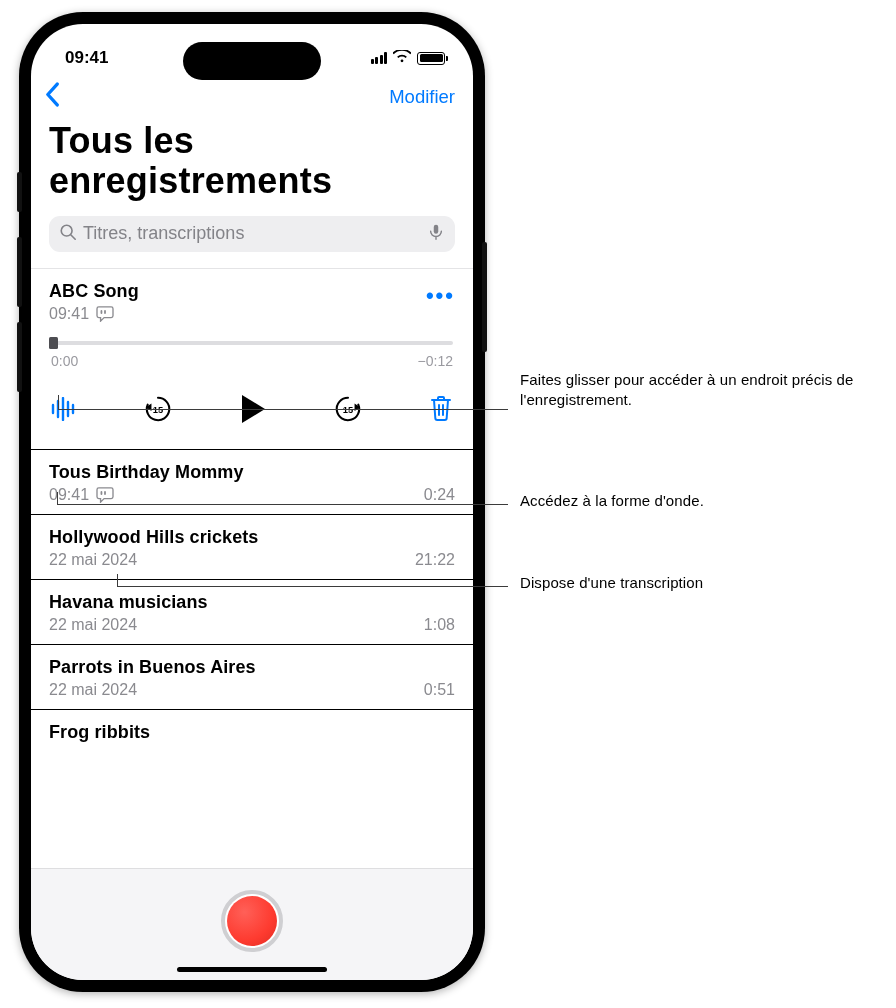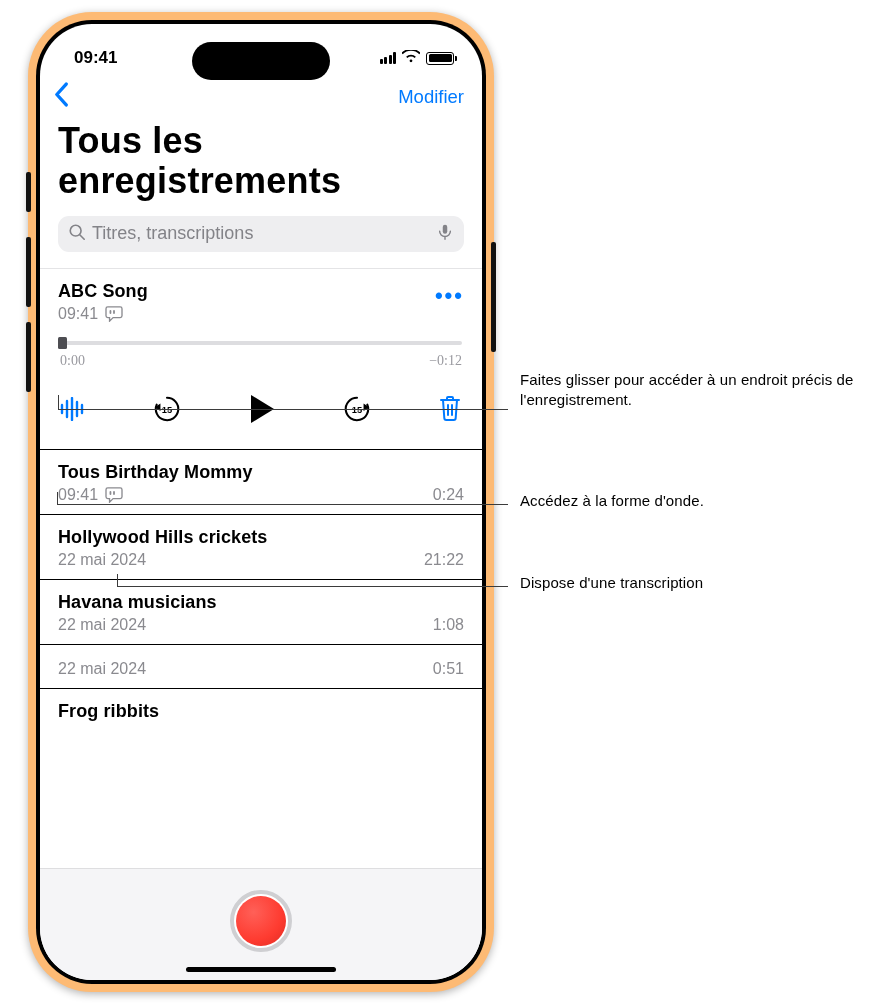--- a/index.html
+++ b/index.html
@@ -2,22 +2,22 @@
 <html><head>
 <meta charset="utf-8">
 <style>
   * { margin:0; padding:0; box-sizing:border-box; -webkit-font-smoothing:antialiased; }
   body {
     font-family:-apple-system,BlinkMacSystemFont,"Helvetica Neue",Arial,sans-serif;
     background:#fff; width:896px; height:1008px; position:relative; overflow:hidden;
   }
   
   .phone-frame {
-    position:absolute; left:28px; top:12px; width:466px; height:980px;
-    border-radius:64px; background:#fdba74; box-shadow:0 2px 8px rgba(0,0,0,.3);
+    position:absolute; left:19px; top:12px; width:466px; height:980px;
+    border-radius:64px; background:#000000; box-shadow:0 2px 8px rgba(0,0,0,.3);
     padding:8px;
   }
   .phone-outer {
     width:100%; height:100%; border-radius:56px; background:#000; position:relative;
   }
   .phone-screen {
     position:absolute; inset:4px; border-radius:52px; background:#fff; overflow:hidden;
   }
   .side-btn { position:absolute; background:#111; border-radius:2px; }
   .side-btn.right { right:-2px; top:230px; width:5px; height:110px; }
@@ -61,21 +61,21 @@
   .row:last-of-type { border-bottom:none; }
   .row.cut { padding-bottom:0; }
   .row-title { font-size:18px; font-weight:600; letter-spacing:.1px; }
   .row-sub { display:flex; align-items:center; justify-content:space-between; margin-top:3px; }
   .row-sub .left { display:flex; align-items:center; gap:7px; color:#8a8a8f; font-size:16px; }
   .row-sub .dur { color:#8a8a8f; font-size:16px; }
   .bubble-icon svg { width:18px; height:16px; display:block; }
   
   .exp-head { display:flex; align-items:flex-start; justify-content:space-between; }
   .more-dots { color:#007aff; font-size:22px; letter-spacing:2px; font-weight:700; padding-top:2px; }
-  .scrub { position:relative; margin:18px 2px 17px;font-family:Liberation Serif, serif; }
+  .scrub { position:relative; margin:18px 2px 17px; }
   .scrub-track { height:4px; background:#dddde0; border-radius:2px; }
   .scrub-thumb {
     position:absolute; left:-2px; top:-4px; width:9px; height:12px;
     background:#4d4d52; border-radius:1.5px;
   }
   .scrub-times { display:flex; justify-content:space-between; margin-top:8px; color:#9a9aa0; font-size:14px; }
   .controls { display:flex; align-items:center; justify-content:space-between; margin:24px 2px 14px; }
   .controls .ctl svg { display:block; }
   .controls .wave svg { width:26px; height:24px; }
   .controls .skip svg { width:30px; height:30px; }
@@ -269,20 +269,21 @@
           <div class="row-title">Havana musicians</div>
           <div class="row-sub">
             <span class="left">
                 <span>22 mai 2024</span>
               </span>
             <span class="dur">1:08</span>
           </div>
         </div>
 
         <div class="row">
+          <div class="row-title">Parrots in Buenos Aires</div>
           <div class="row-sub">
             <span class="left">
                 <span>22 mai 2024</span>
               </span>
             <span class="dur">0:51</span>
           </div>
         </div>
 
         <div class="row cut">
           <div class="row-title">Frog ribbits</div>

